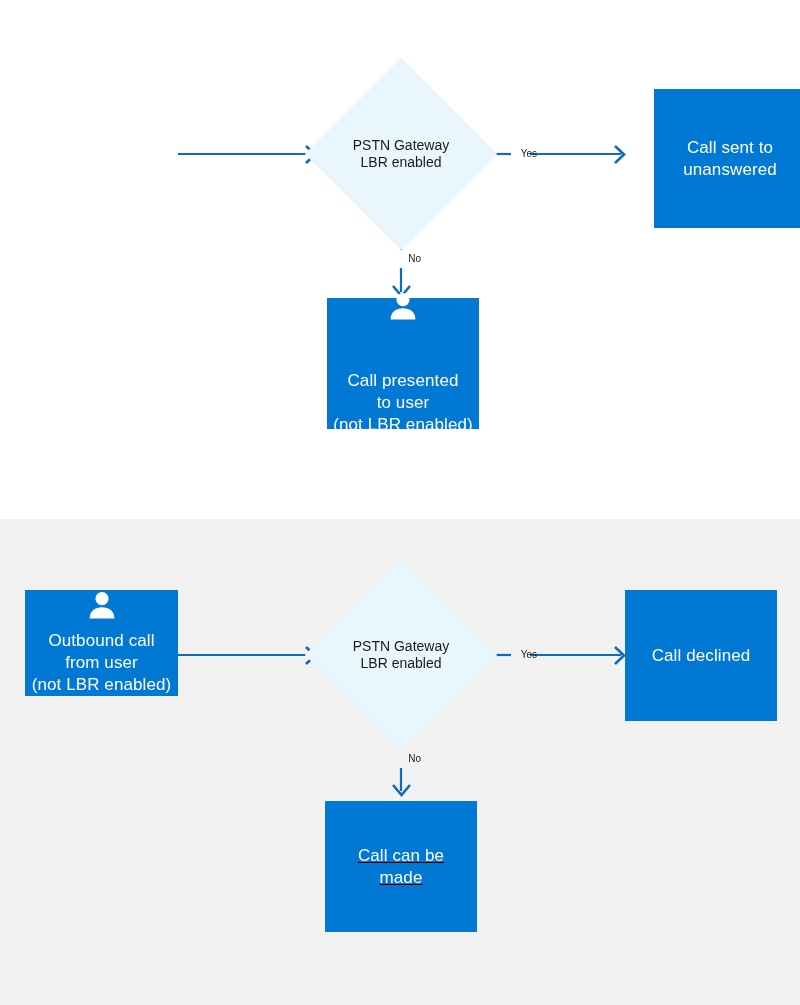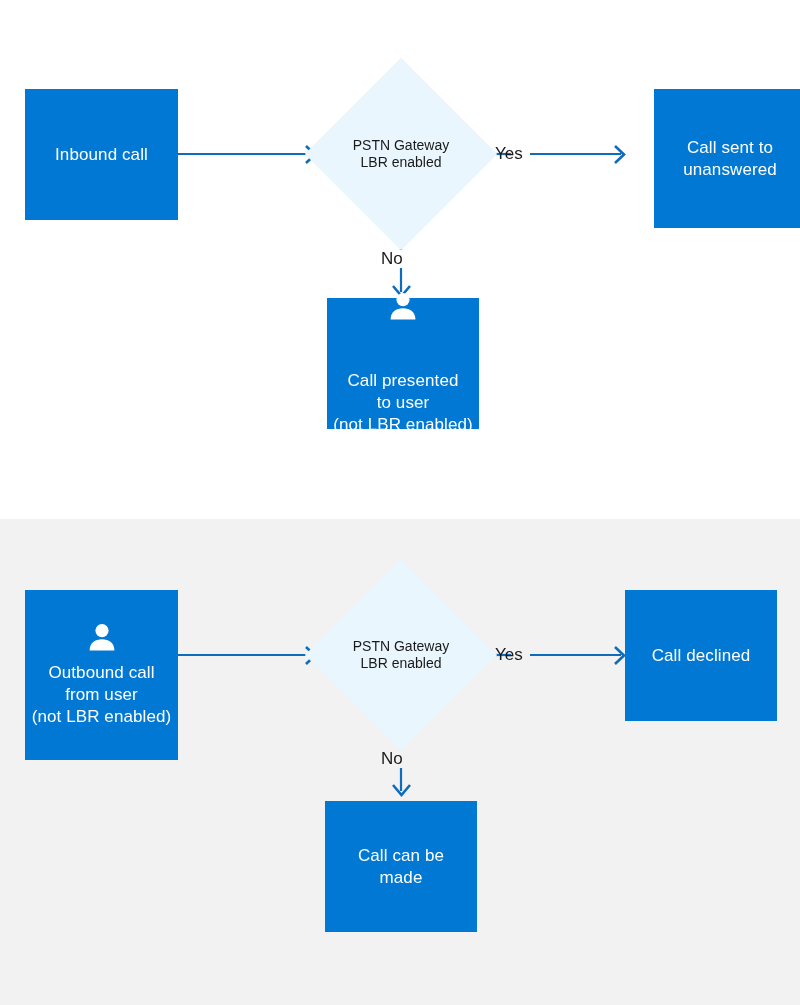--- a/index.html
+++ b/index.html
@@ -82,23 +82,23 @@
     position: relative;
     color: #1a1a1a;
     font-size: 14px;
     line-height: 17px;
     text-align: center;
     white-space: pre-line;
   }
   .edge-label {
     position: absolute;
     color: #1a1a1a;
-    font-size: 17px;
+    font-size: 10px;
     line-height: 13px;
-    text-align: left;
+    text-align: right;
     background: transparent;
     white-space: nowrap;
   }
 </style>
 </head>
 <body>
 
 <div id="diagram-root">
 
   <div class="section-bg-top"></div>
@@ -137,23 +137,20 @@
 
       <g>
         <line x1="401" y1="723" x2="401" y2="750"></line>
         <line x1="401" y1="768" x2="401" y2="791"></line>
         <polyline points="393,785 401.5,795 410,785" stroke-width="2.6" stroke-linejoin="miter"></polyline>
       </g>
 
     </g>
   </svg>
 
-  <div class="node-box" style="left:25px; top:89px; width:153px; height:131px;">
-    <span class="node-label">Inbound call</span>
-  </div>
 
   <div class="diamond-wrap" style="left:333px; top:86px; width:136px; height:136px;">
     <div class="diamond-shape"></div>
     <span class="diamond-label">PSTN Gateway
 LBR enabled</span>
   </div>
 
   <div class="edge-label" style="left:495px; top:147px; width:42px;">Yes</div>
 
   <div class="node-box" style="left:654px; top:89px; width:152px; height:139px;">
@@ -168,21 +165,21 @@
       <svg width="30" height="30" viewBox="0 0 30 30" xmlns="http://www.w3.org/2000/svg" aria-hidden="true">
         <circle cx="15" cy="8.6" r="6.6" fill="#ffffff"></circle>
         <path d="M2.6 28.4 C2.6 20.6 8.2 17.2 15 17.2 C21.8 17.2 27.4 20.6 27.4 28.4 Z" fill="#ffffff"></path>
       </svg>
     </span>
     <span class="node-label">Call presented
 to user
 (not LBR enabled)</span>
   </div>
 
-  <div class="node-box" style="left:25px; top:590px; width:153px; height:170px;">
+  <div class="node-box" style="left:25px; top:590px; width:153px; height:106px;">
     <span class="node-icon">
       <svg width="30" height="30" viewBox="0 0 30 30" xmlns="http://www.w3.org/2000/svg" aria-hidden="true">
         <circle cx="15" cy="8.6" r="6.6" fill="#ffffff"></circle>
         <path d="M2.6 28.4 C2.6 20.6 8.2 17.2 15 17.2 C21.8 17.2 27.4 20.6 27.4 28.4 Z" fill="#ffffff"></path>
       </svg>
     </span>
     <span class="node-label">Outbound call
 from user
 (not LBR enabled)</span>
   </div>
@@ -194,18 +191,18 @@
   </div>
 
   <div class="edge-label" style="left:495px; top:648px; width:42px;">Yes</div>
 
   <div class="node-box" style="left:625px; top:590px; width:152px; height:131px;">
     <span class="node-label">Call declined</span>
   </div>
 
   <div class="edge-label" style="left:381px; top:752px; width:40px;">No</div>
 
-  <div class="node-box" style="left:325px; top:801px; width:152px; height:131px;">
+  <div class="node-box" style="left:325px; top:801px; width:152px; height:131px;text-decoration:underline;">
     <span class="node-label">Call can be
 made</span>
   </div>
 
 </div>
 
 </body></html>

